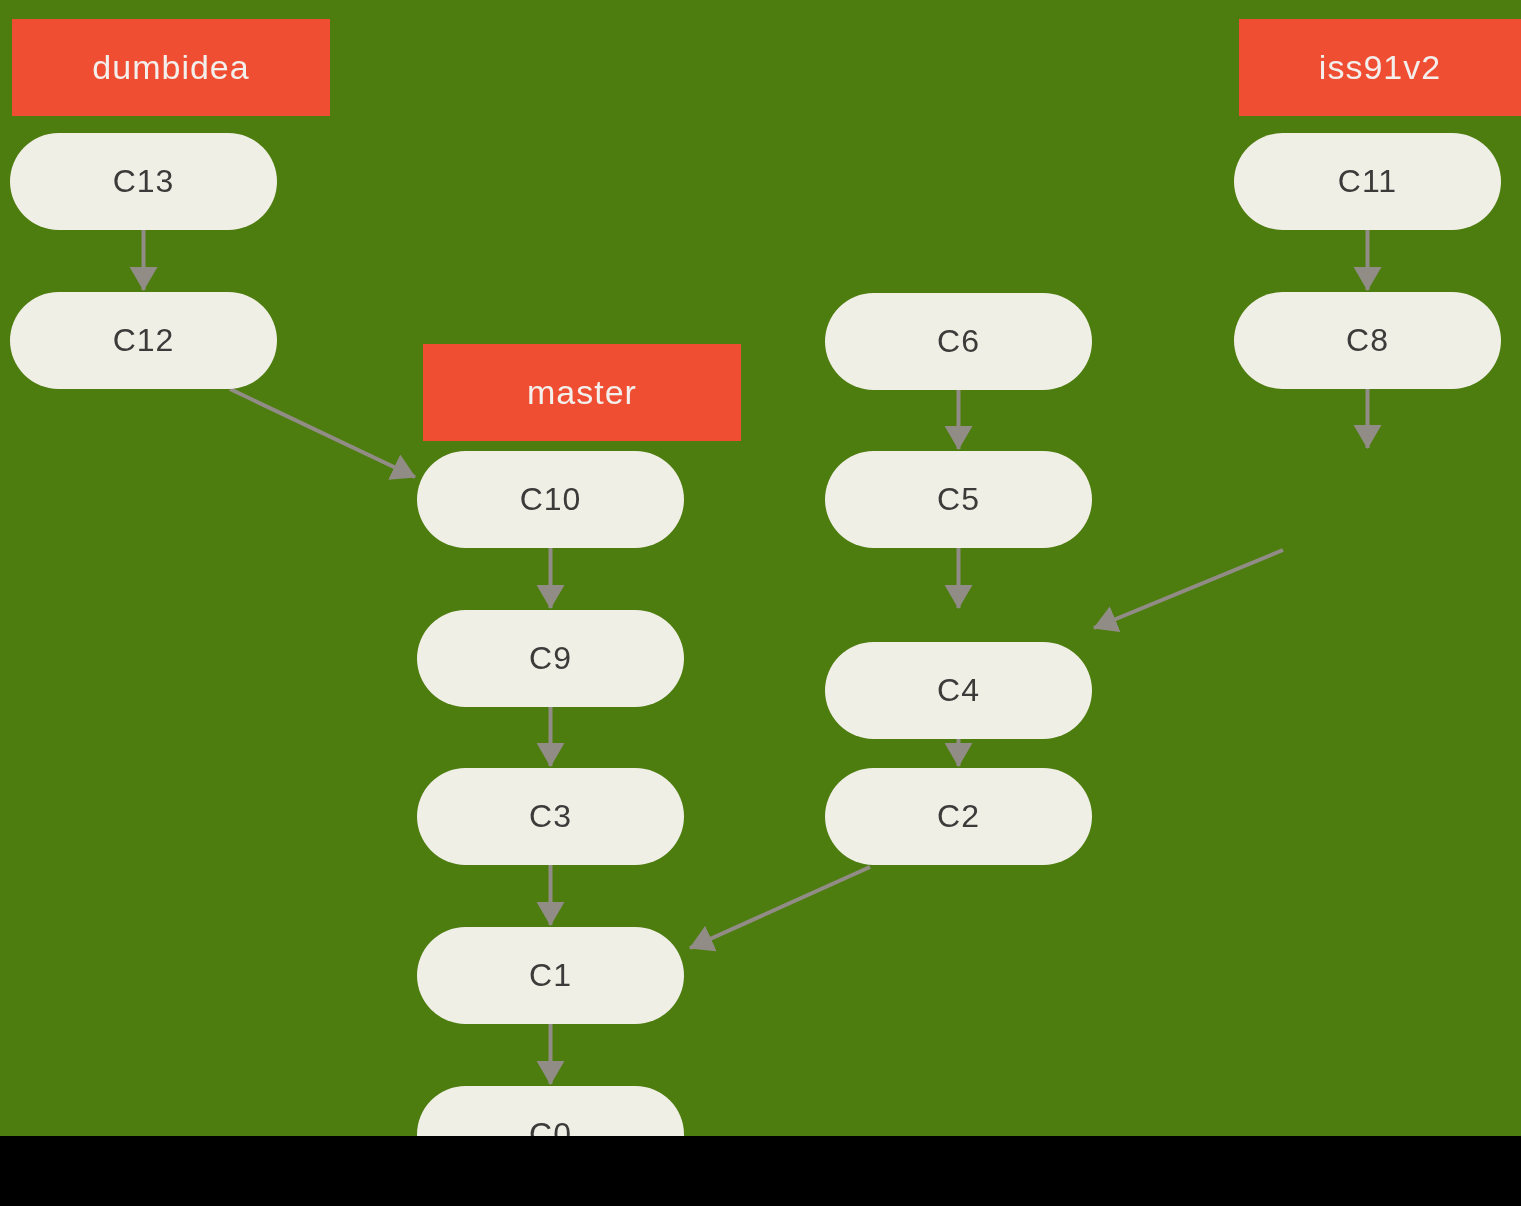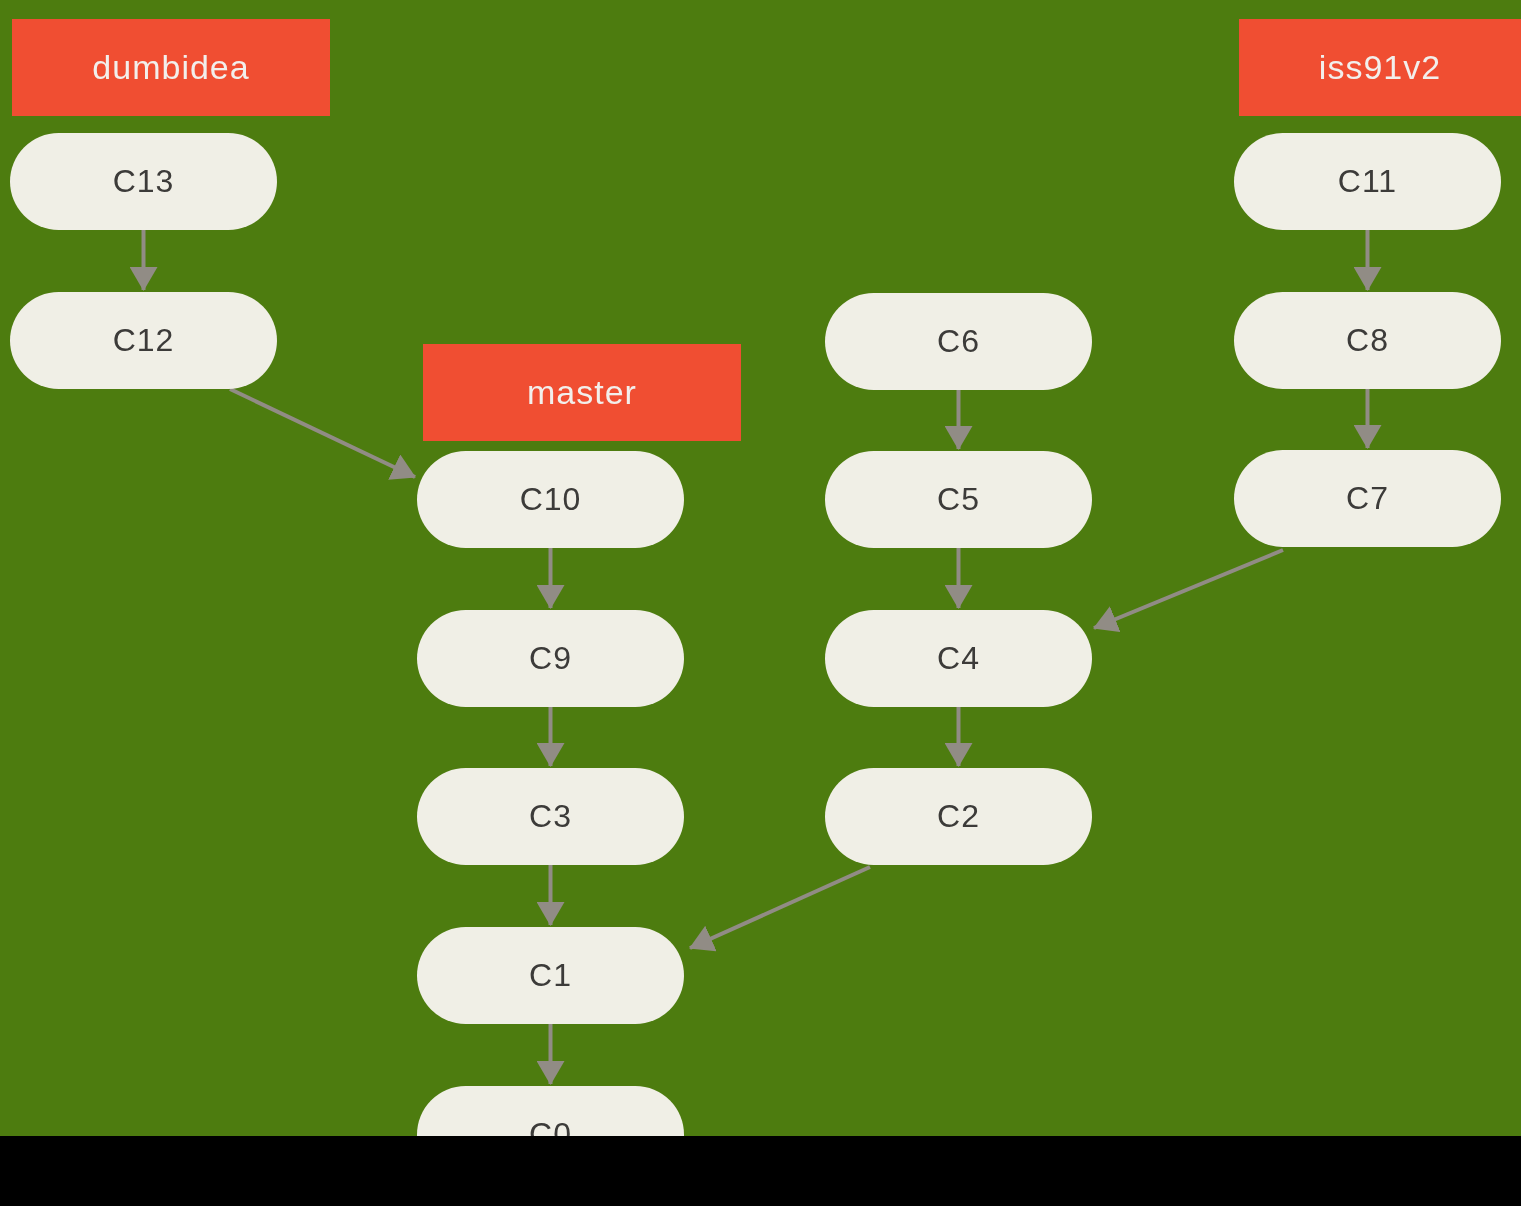--- a/index.html
+++ b/index.html
@@ -111,30 +111,27 @@
   <div class="commit-pill" style="left:417px; top:1086px;">
     <span>C0</span>
   </div>
 
   <div class="commit-pill" style="left:825px; top:293px;">
     <span>C6</span>
   </div>
   <div class="commit-pill" style="left:825px; top:451px;">
     <span>C5</span>
   </div>
-  <div class="commit-pill" style="left:825px; top:610px;">
+  <div class="commit-pill" style="left:825px; top:642px;">
     <span>C4</span>
   </div>
   <div class="commit-pill" style="left:825px; top:768px;">
     <span>C2</span>
   </div>
 
   <div class="commit-pill" style="left:1234px; top:133px;">
     <span>C11</span>
   </div>
   <div class="commit-pill" style="left:1234px; top:292px;">
     <span>C8</span>
   </div>
-  <div class="commit-pill" style="left:1234px; top:450px;">
-    <span>C7</span>
-  </div>
 
 </div>
 
 </body></html>

